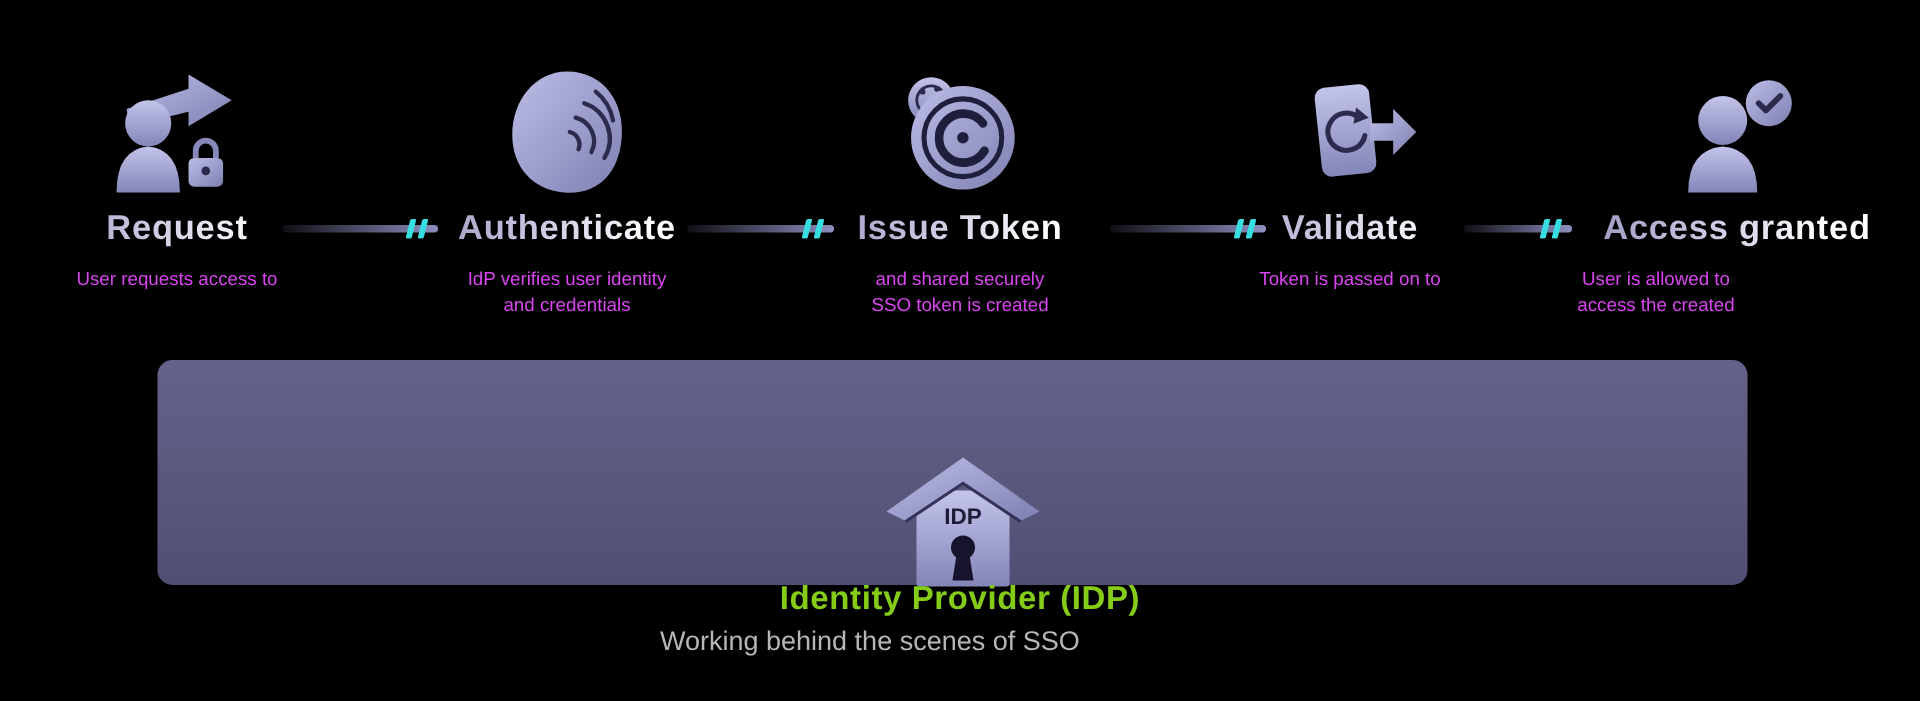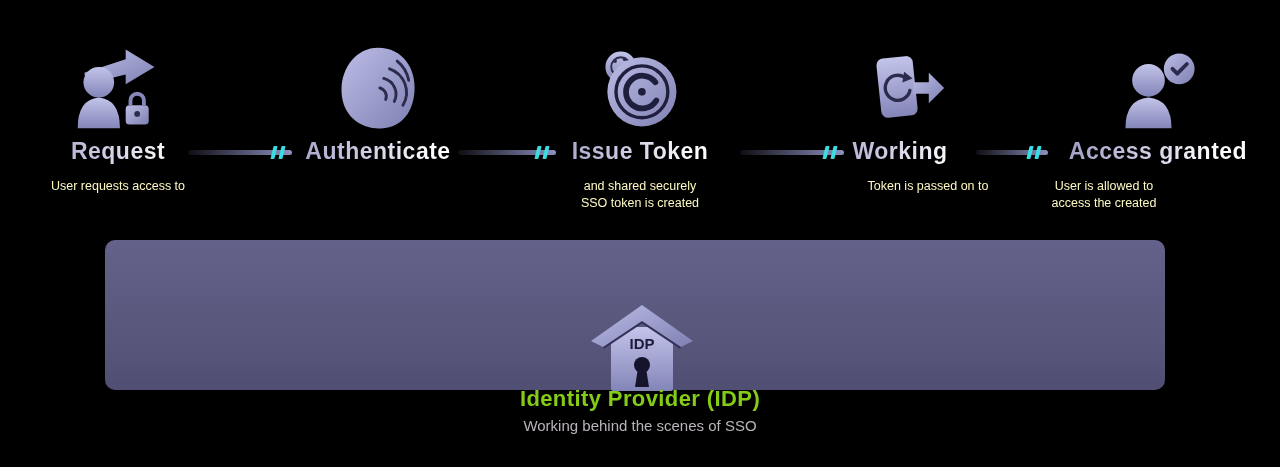--- a/index.html
+++ b/index.html
@@ -8,42 +8,42 @@
   .abs{position:absolute;}
   .step-title{
     width:260px;top:138px;text-align:center;
     font-size:23px;font-weight:bold;letter-spacing:.5px;
     background:linear-gradient(90deg,#8a87b5 0%,#c3c1dd 38%,#ffffff 72%);
     -webkit-background-clip:text;background-clip:text;
     color:transparent;
   }
   .step-sub{
     width:230px;top:178px;text-align:center;
-    font-size:12.5px;line-height:17px;color:#fef9c3;
+    font-size:12.5px;line-height:17px;color:#d946ef;
   }
   .connector{
     top:150px;height:5px;border-radius:3px;
     background:linear-gradient(90deg,rgba(92,90,124,0.15),#8d8fc0);
   }
   .chev{
     position:absolute;top:-4px;width:4px;height:13px;
     background:#38dde2;transform:skewX(-14deg);border-radius:1px;
   }
   .chev.c2{right:8px;} .chev.c1{right:16px;}
   .idp-panel{
     left:105px;top:240px;width:1060px;height:150px;border-radius:10px;
     background:linear-gradient(180deg,#64628a 0%,#575579 70%,#504e72 100%);
   }
   .idp-title{
     left:440px;top:386px;width:400px;text-align:center;
     font-size:22px;font-weight:bold;color:#84cc16;letter-spacing:.4px;
   }
   .idp-sub{
-    left:440px;top:417px;width:400px;text-align:center;
-    font-size:15px;color:#b9b4ba;
+    left:440px;top:417px;width:400px;
+    font-size:18px;color:#b9b4ba;
   }
   .iconbox{width:96px;height:96px;top:40px;}
 </style>
 </head>
 <body>
 
 <svg width="0" height="0" style="position:absolute">
   <defs>
     <linearGradient id="peri" x1="0" y1="0" x2="1" y2="1">
       <stop offset="0" stop-color="#bcbde6"></stop>
@@ -82,20 +82,22 @@
     <g fill="none" stroke="#2c2b4e" stroke-width="3" stroke-linecap="round">
       <path d="M62,30 a26,26 0 0 1 14,38"></path>
       <path d="M56,40 a17,17 0 0 1 11,24"></path>
       <path d="M52,50 a9,9 0 0 1 6,12"></path>
       <path d="M70,22 a34,34 0 0 1 12,20"></path>
     </g>
   </svg>
 </div>
 <div class="abs step-title" style="left:248px">Authenticate</div>
 <div class="abs step-sub" style="left:263px">
+  <div>IdP verifies user identity</div>
+  <div>and credentials</div>
 </div>
 
 <div class="abs connector" style="left:458px;width:98px">
   <span class="chev c1"></span>
   <span class="chev c2"></span>
 </div>
 
 <div class="abs iconbox" style="left:592px">
   <svg width="96" height="96" viewBox="0 0 100 100">
     <circle cx="30" cy="28" r="16" fill="url(#periV)"></circle>
@@ -122,22 +124,22 @@
 <div class="abs iconbox" style="left:852px">
   <svg width="96" height="96" viewBox="0 0 100 100">
     <g transform="rotate(-6 46 50)">
       <rect x="28" y="18" width="38" height="62" rx="7" fill="url(#periV)"></rect>
       <path d="M56,40 a13,13 0 1 0 4,14" fill="none" stroke="#2c2b4e" stroke-width="3.5" stroke-linecap="round"></path>
       <polygon points="56,34 64,42 53,45" fill="#2c2b4e"></polygon>
     </g>
     <polygon points="64,44 80,44 80,34 96,50 80,66 80,56 64,56" fill="url(#peri)"></polygon>
   </svg>
 </div>
-<div class="abs step-title" style="left:770px">Working</div>
-<div class="abs step-sub" style="left:813px">
+<div class="abs step-title" style="left:770px">Validate</div>
+<div class="abs step-sub" style="left:785px">
   <div>Token is passed on to</div>
 </div>
 
 <div class="abs connector" style="left:976px;width:72px">
   <span class="chev c1"></span>
   <span class="chev c2"></span>
 </div>
 
 <div class="abs iconbox" style="left:1112px">
   <svg width="96" height="96" viewBox="0 0 100 100">

